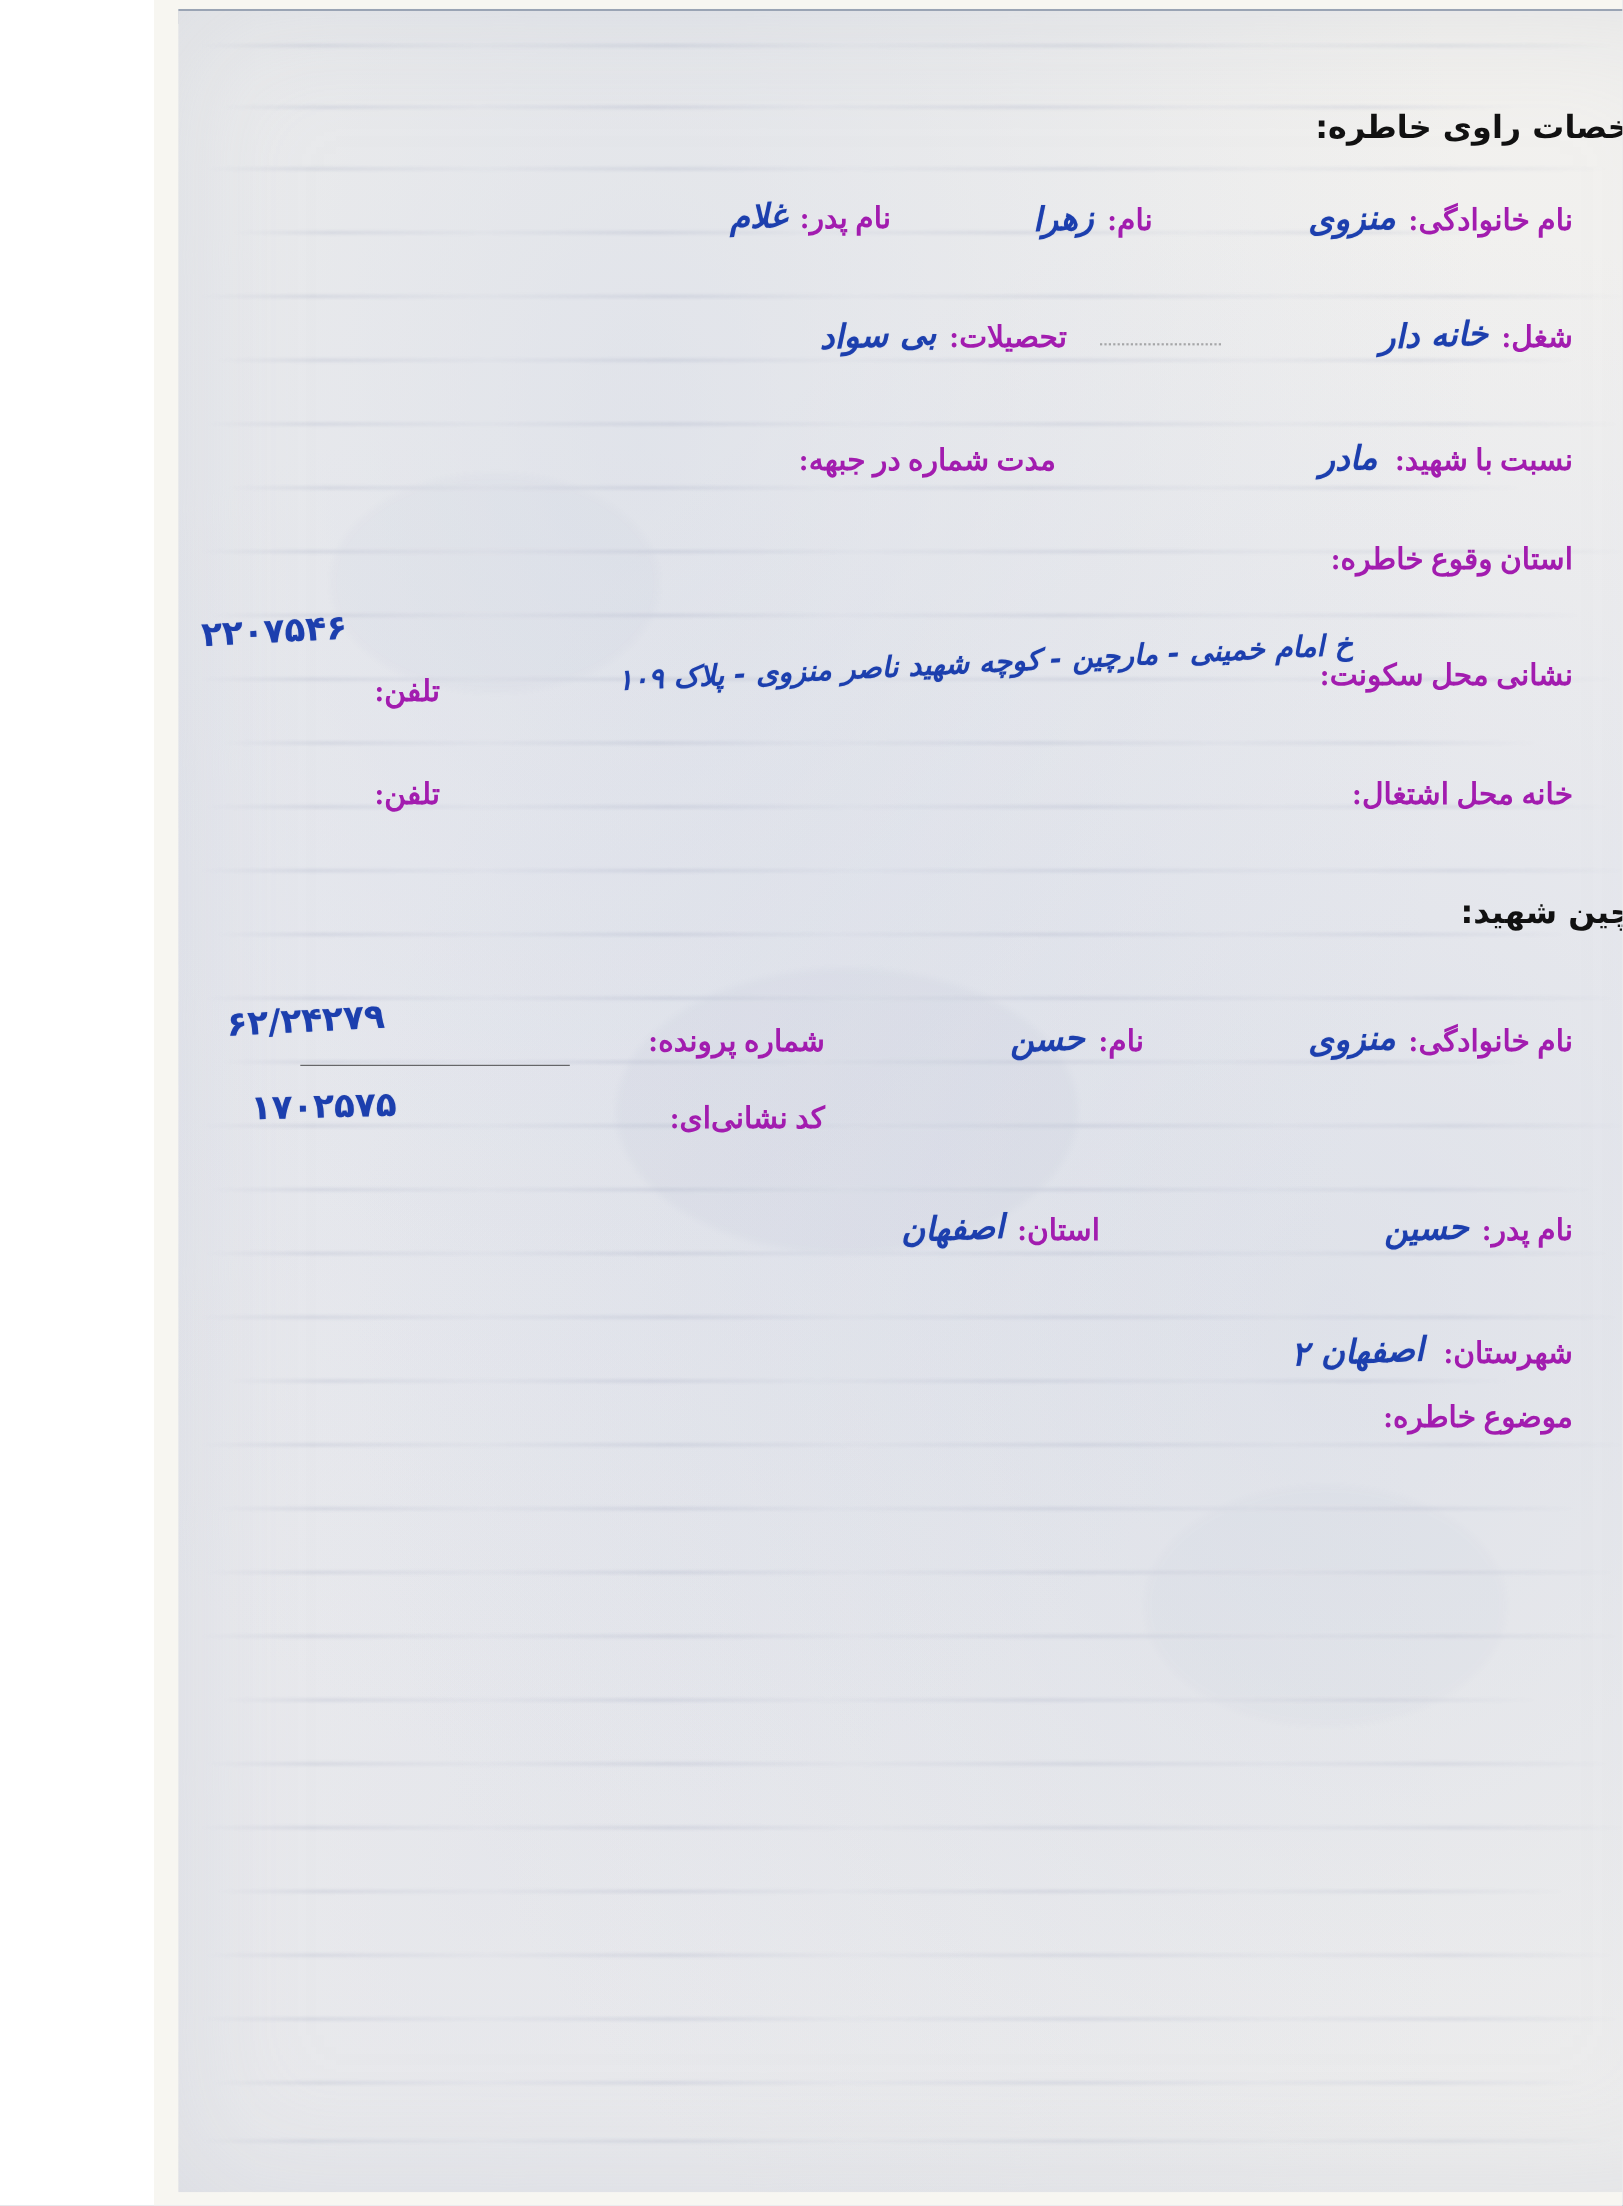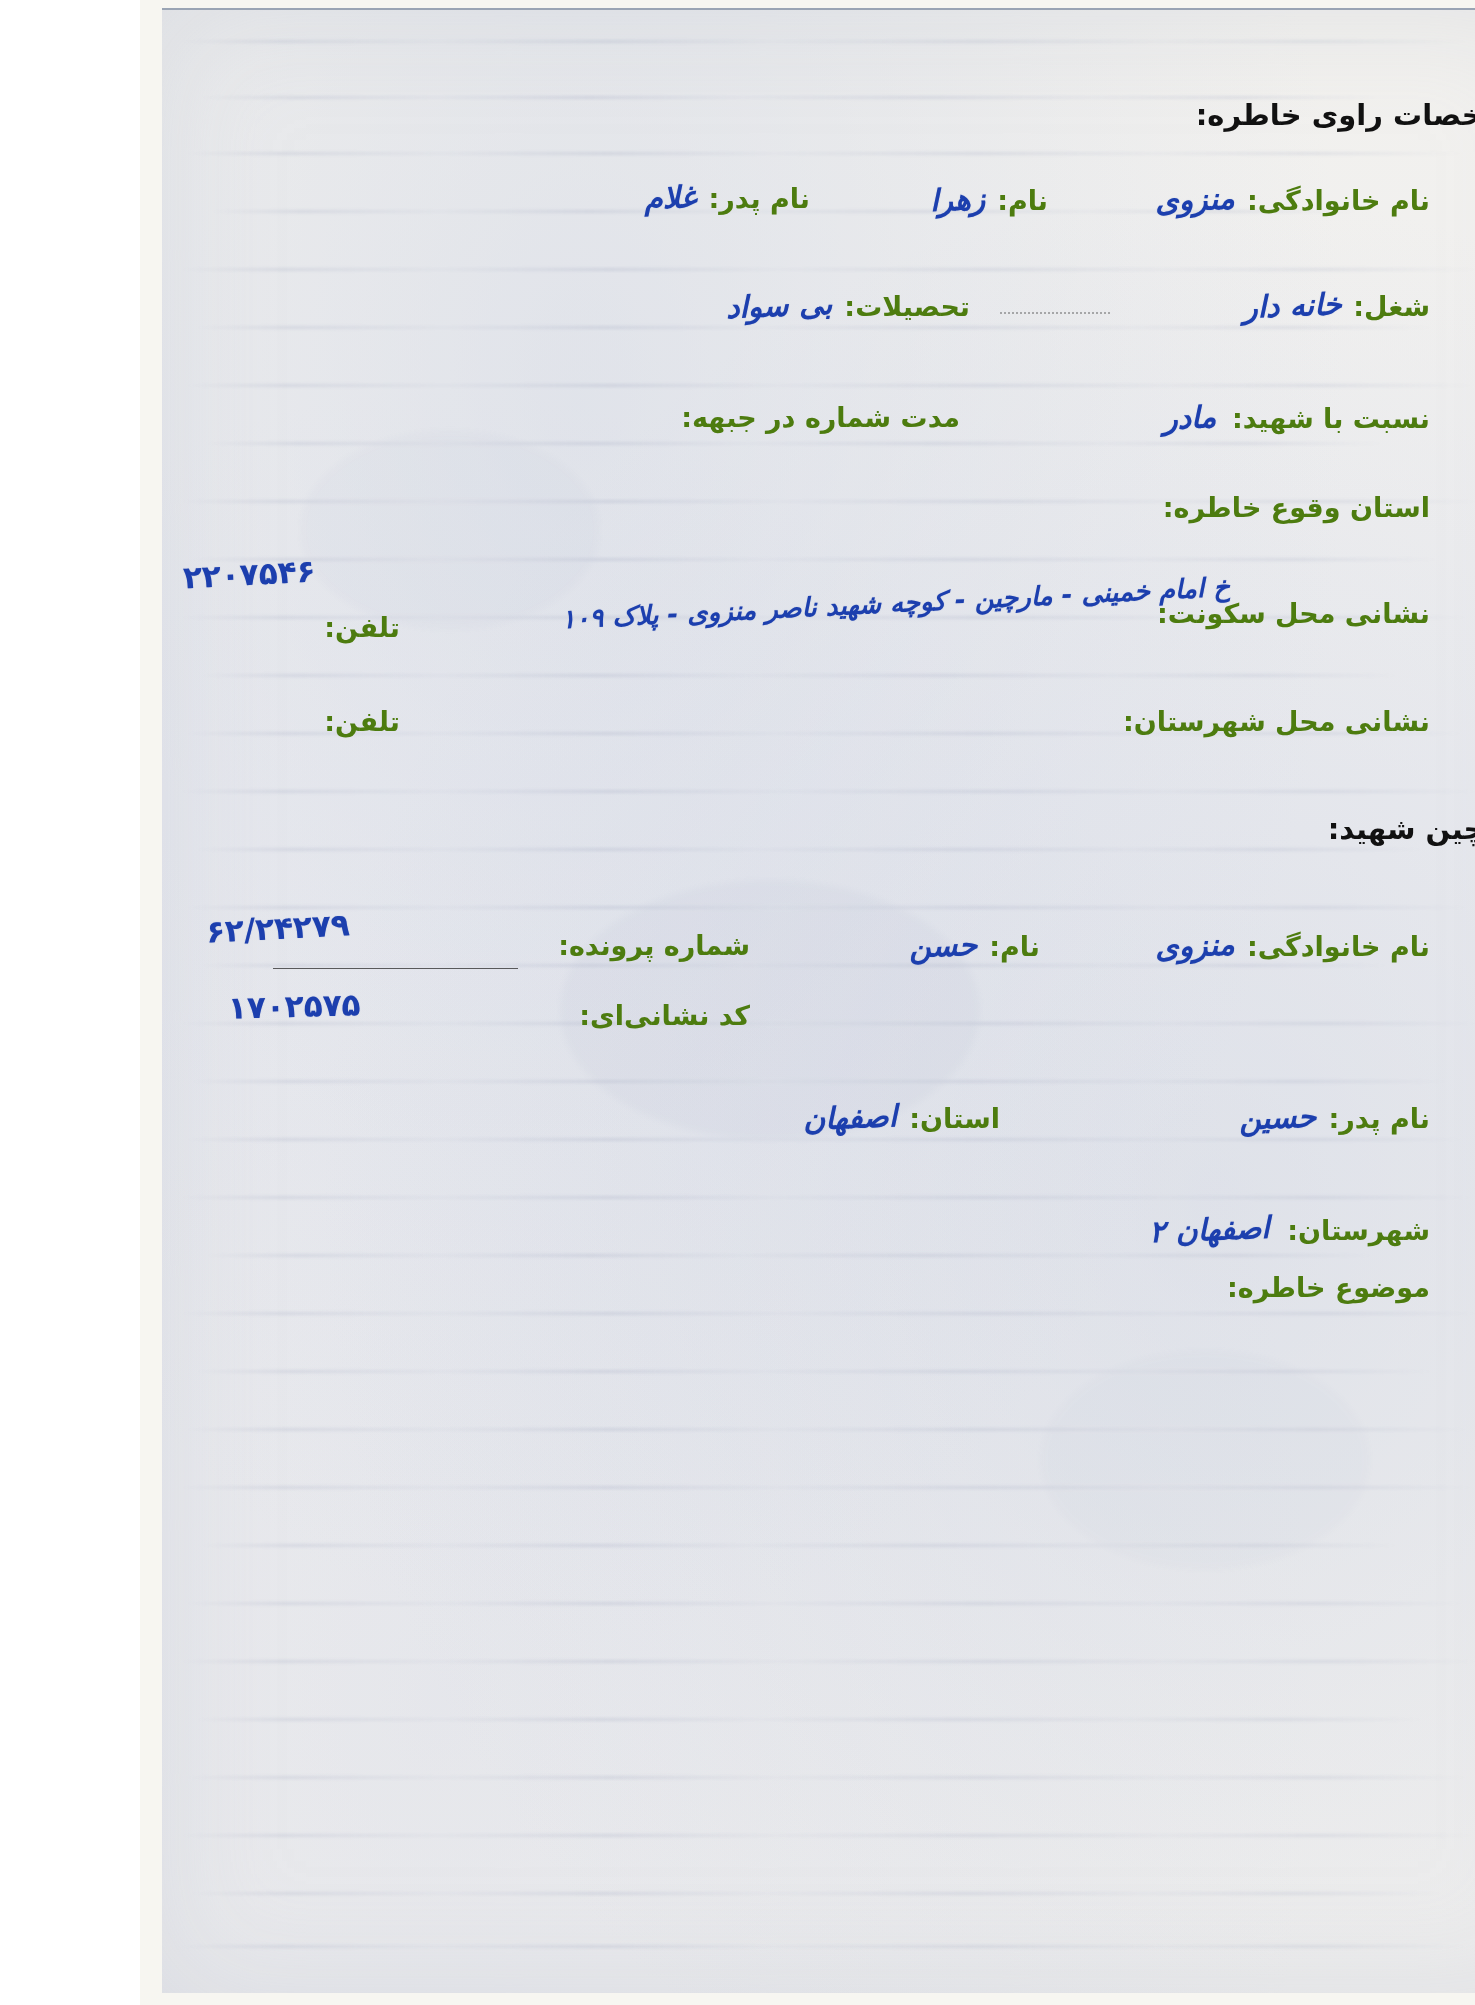--- a/index.html
+++ b/index.html
@@ -77,24 +77,25 @@
     width: 1360px;
     height: 2005px;
   }
   .row {
     position: absolute;
     display: flex;
     align-items: baseline;
     white-space: nowrap;
   }
   .lbl {
-    color: #4d7c0f;
+    color: #a21caf;
     font-size: 27px;
     font-weight: 700;
     letter-spacing: 0;
+    font-family: Liberation Serif, serif;
   }
   .lbl.reg {
     font-weight: 600;
   }
   .hand {
     color: #1c3fae;
     font-family: "DejaVu Sans", "Liberation Sans", sans-serif;
     font-size: 30px;
     font-weight: 600;
     font-style: italic;
@@ -230,21 +231,21 @@
       <span class="hand small" style="transform:rotate(-2.8deg);">خ امام خمینی - مارچین - کوچه شهید ناصر منزوی - پلاک ۱۰۹</span>
     </div>
     <div class="row" style="right:1140px; top:612px;">
       <span class="lbl reg">تلفن:</span>
     </div>
     <div class="row" style="right:1225px; top:556px;">
       <span class="hand num">۲۲۰۷۵۴۶</span>
     </div>
 
     <div class="row" style="right:110px; top:706px;">
-      <span class="lbl reg">نشانی محل شهرستان:</span>
+      <span class="lbl reg">خانه محل اشتغال:</span>
     </div>
     <div class="row" style="right:1140px; top:706px;">
       <span class="lbl reg">تلفن:</span>
       <span class="hand" style="margin-right:12px;"></span>
     </div>
 
     <div class="row" style="right:10px; top:812px;">
       <span class="section-title">مارچین شهید:</span>
     </div>
 

